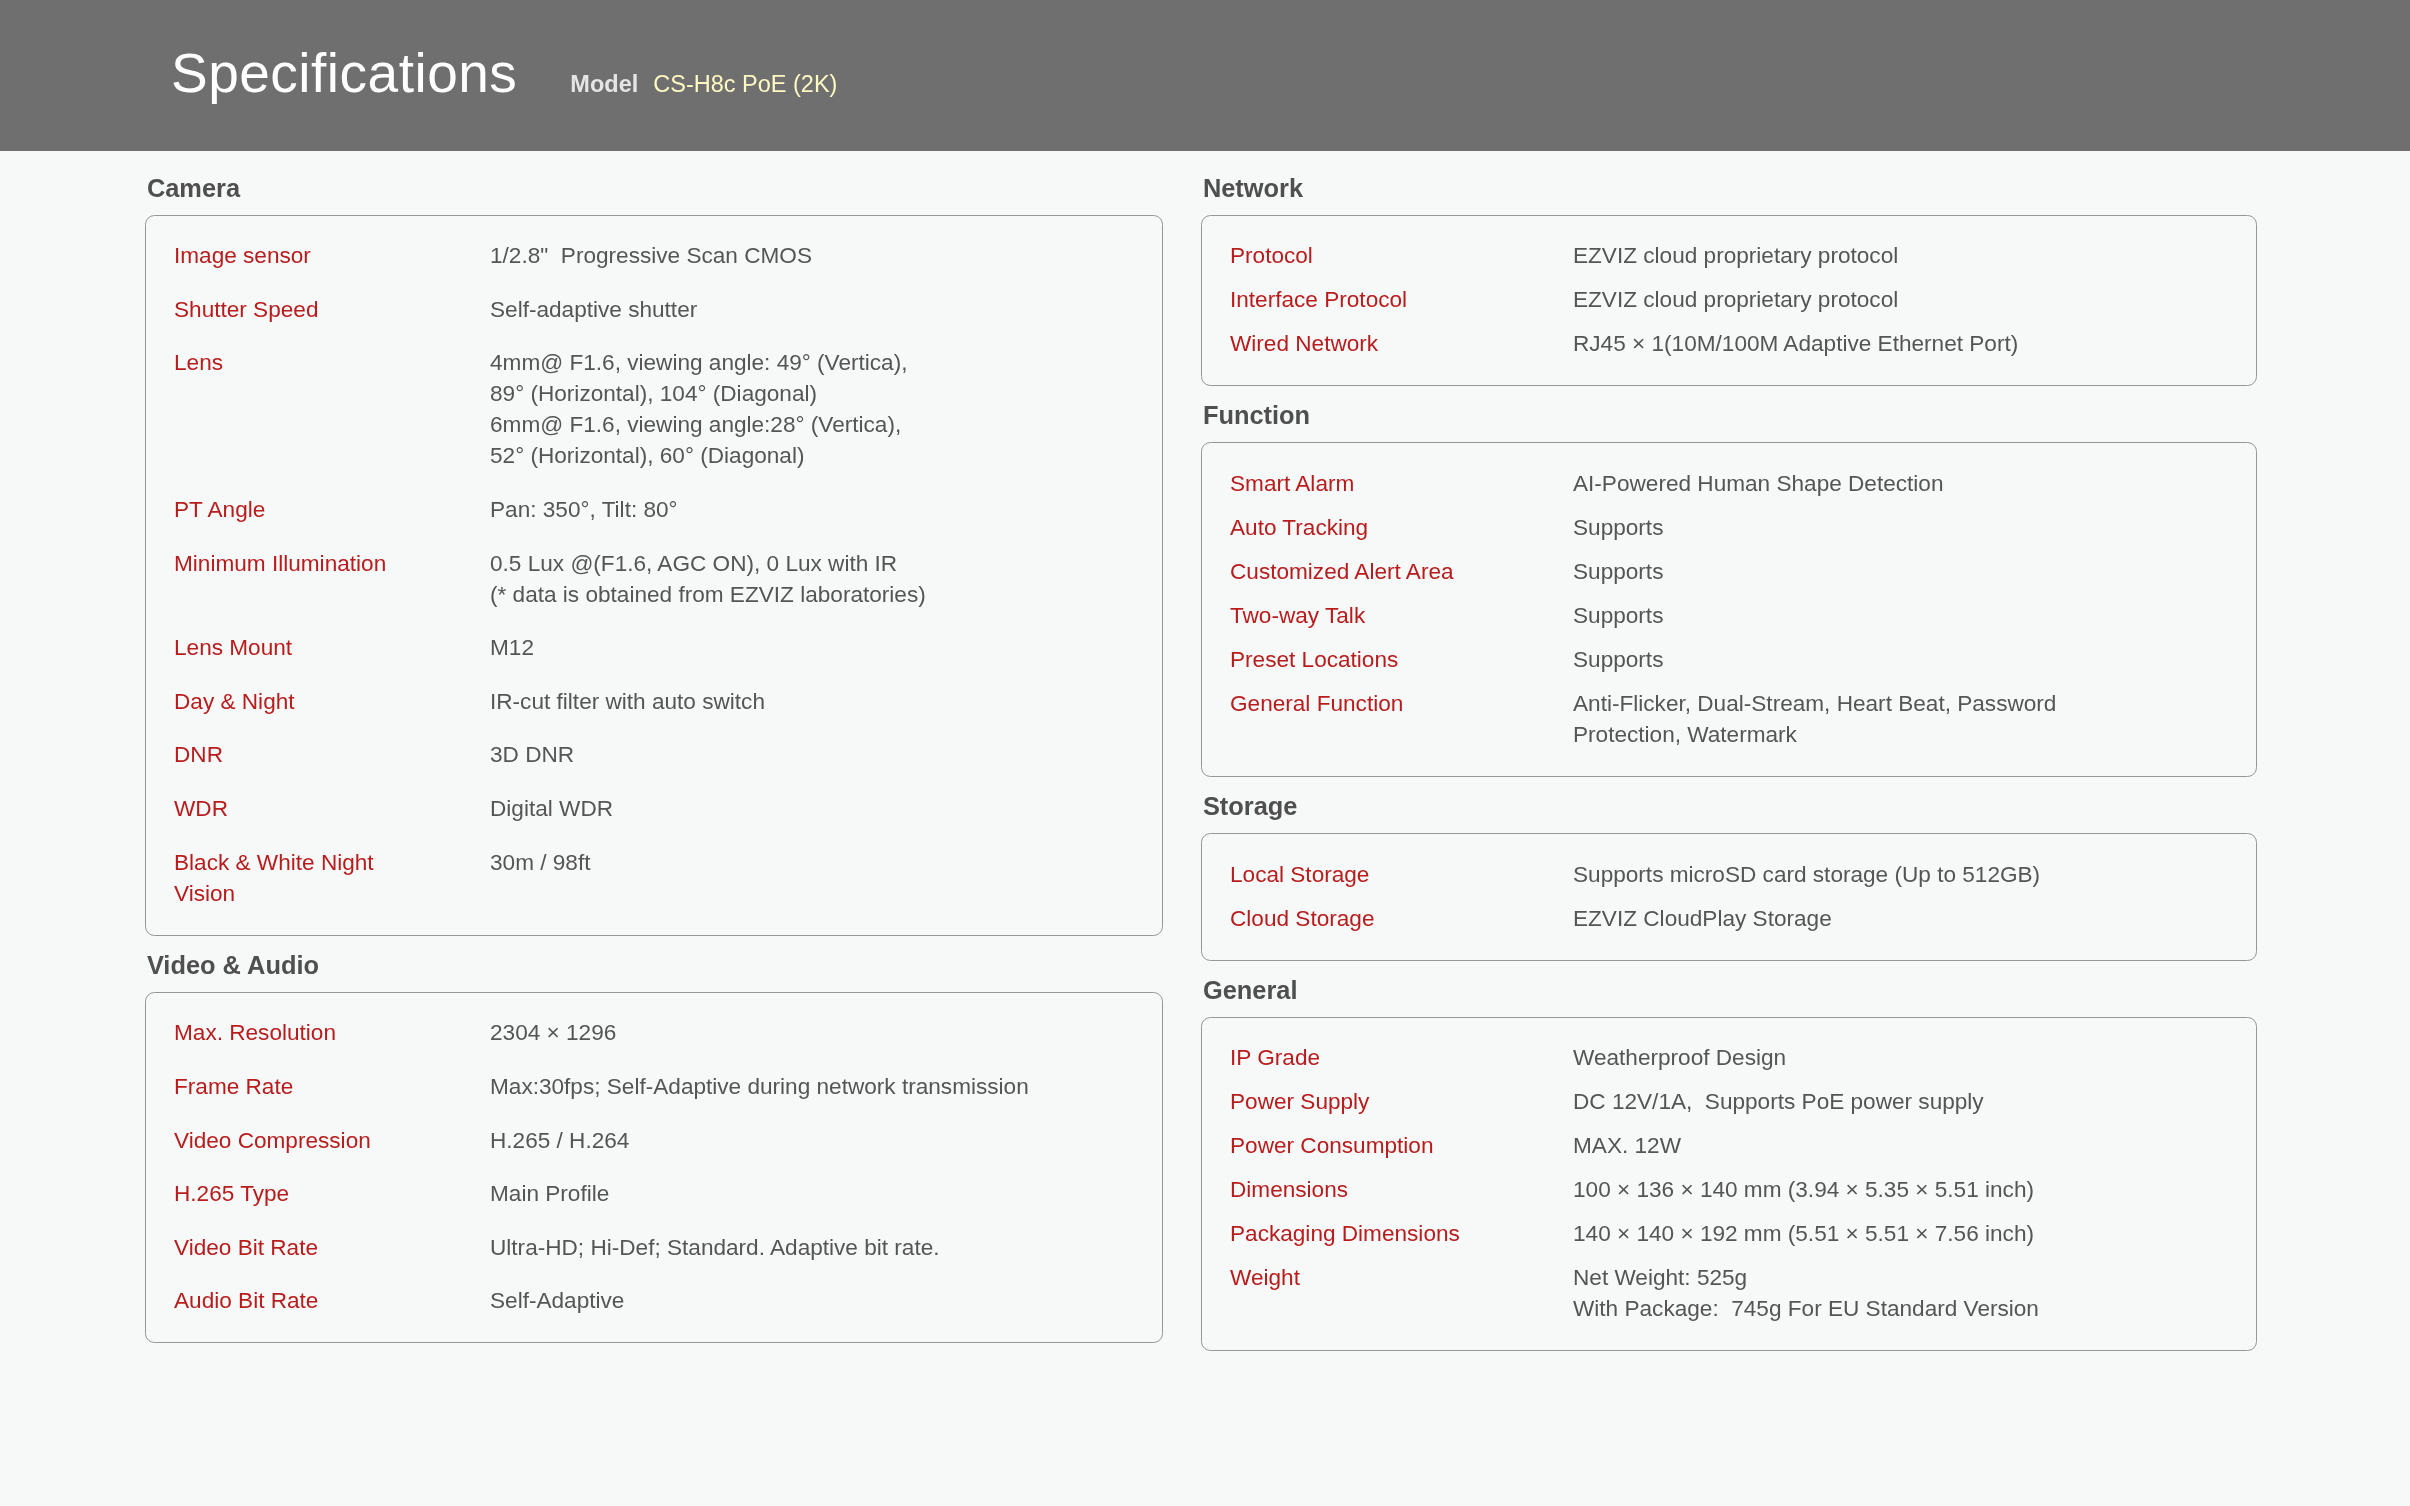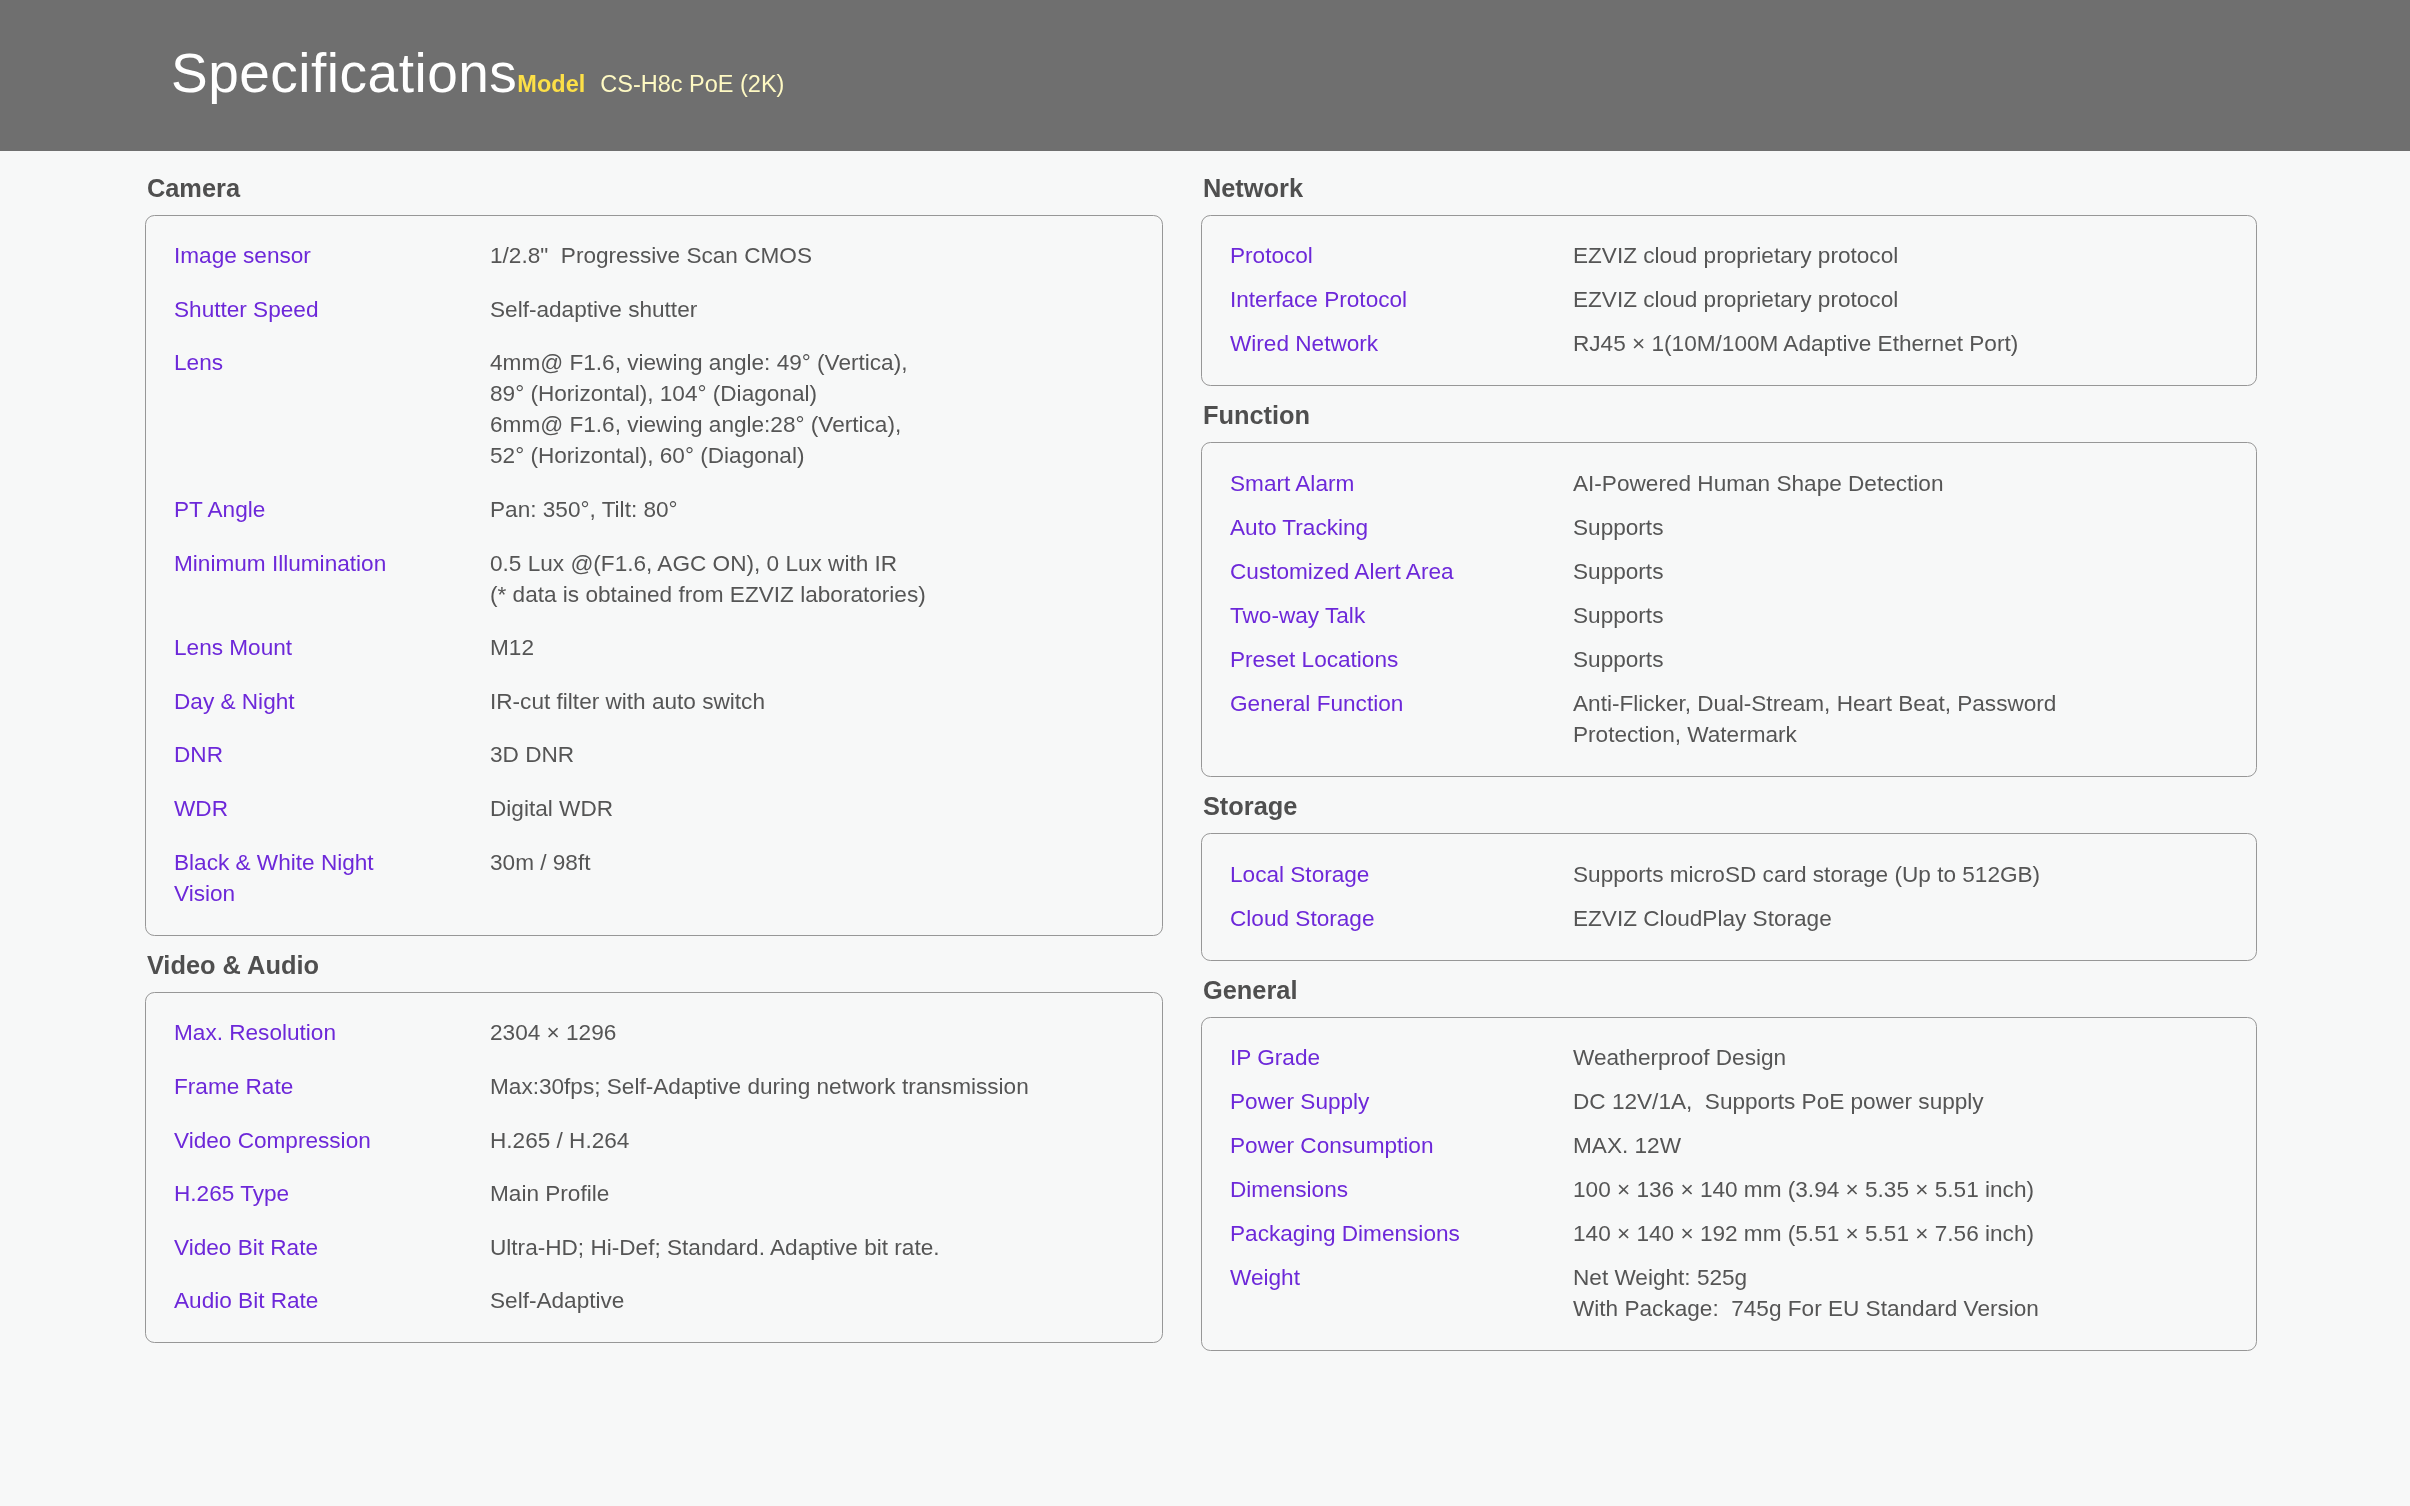--- a/index.html
+++ b/index.html
@@ -19,23 +19,24 @@
     align-items: baseline;
     padding: 41px 4px 0 171px;
   }
   .page-title {
     color: #ffffff;
     font-size: 55px;
     font-weight: normal;
     letter-spacing: 0.5px;
   }
   .model-label {
-    color: #fde047;
+    color: #e5e5e5;
     font-size: 23.5px;
     font-weight: bold;
+    margin-left: 53px;
   }
   .model-value {
     color: #fef9c3;
     font-size: 23.5px;
     margin-left: 15px;
   }
 
   
   .content {
     display: flex;
@@ -63,21 +64,21 @@
   }
 
   .row { display: flex; align-items: flex-start; }
   .col-left  .row { margin-bottom: 22.6px; }
   .col-right .row { margin-bottom: 13px; }
   .row:last-child { margin-bottom: 0 !important; }
 
   .label {
     font-size: 22.6px;
     line-height: 31px;
-    color: #6d28d9;
+    color: #b91c1c;
   }
   .col-left  .label { flex: 0 0 316px; padding-right: 81px; }
   .col-right .label { flex: 0 0 343px; padding-right: 56px; }
 
   .value {
     flex: 1;
     font-size: 22.6px;
     line-height: 31px;
     color: #555555;
   }

